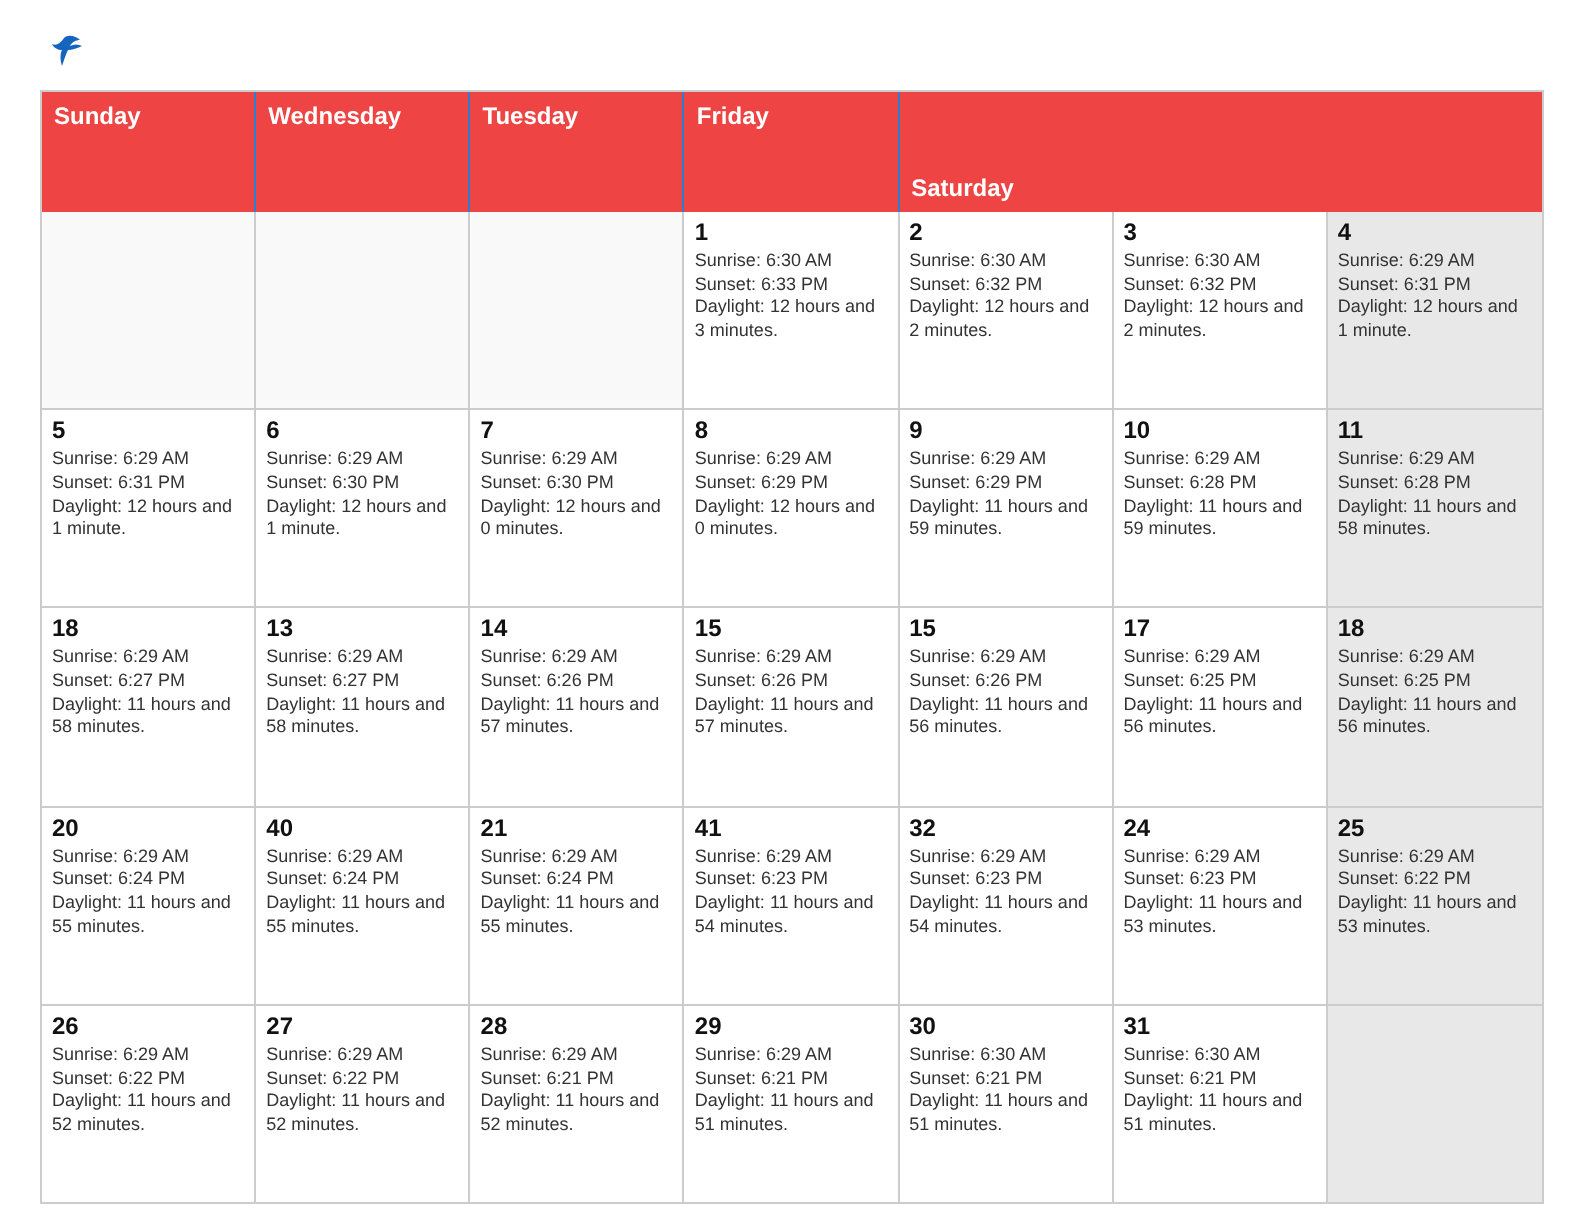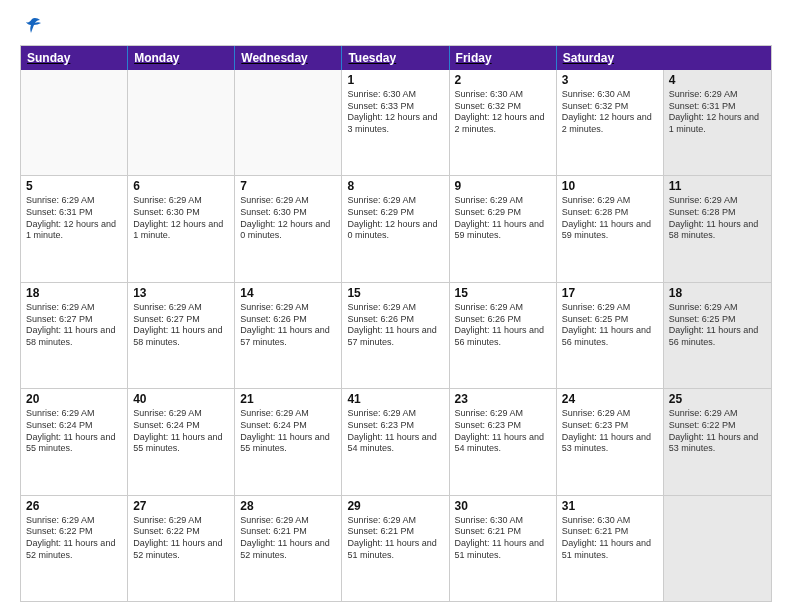--- a/index.html
+++ b/index.html
@@ -61,32 +61,31 @@
     }
     .calendar {
       flex: 1;
       display: flex;
       flex-direction: column;
       border: 1px solid #ccc;
     }
     .cal-header {
       display: grid;
       grid-template-columns: repeat(7, 1fr);
-      background: #4c1d95;
-      text-decoration: underline;
+      background: #ef4444;
     }
     .cal-header-cell {
       color: #fff;
       font-size: 12px;
       font-weight: bold;
       padding: 5px 6px;
       border-right: 1px solid #2980d0;
       text-align: left;
     }
-    .cal-header-cell:last-child { border-right: none; }
+    .cal-header-cell:last-child { border-right: none; margin-top: 36px; }
     .cal-body {
       flex: 1;
       display: flex;
       flex-direction: column;
     }
     .cal-row {
       display: grid;
       grid-template-columns: repeat(7, 1fr);
       flex: 1;
       border-bottom: 1px solid #ccc;
@@ -130,21 +129,20 @@
     </div>
     <div class="title-block">
       <div class="month-title"></div>
       <div class="subtitle"></div>
     </div>
   </div>
 
   <div class="calendar">
     <div class="cal-header">
     <div class="cal-header-cell">Sunday</div>
-        <div class="cal-header-cell">Monday</div>
         <div class="cal-header-cell">Wednesday</div>
         <div class="cal-header-cell">Tuesday</div>
         <div class="cal-header-cell">Friday</div>
         <div class="cal-header-cell">Saturday</div>
       </div>
     <div class="cal-body">
     <div class="cal-row">
           <div class="cal-cell empty"></div>
           <div class="cal-cell empty"></div>
           <div class="cal-cell empty"></div>
@@ -280,21 +278,21 @@
 Sunset: 6:24 PM
 Daylight: 11 hours and 55 minutes.</div>
           </div>
           <div class="cal-cell">
             <div class="day-num">41</div>
             <div class="cell-text" style="white-space: pre-line;">Sunrise: 6:29 AM
 Sunset: 6:23 PM
 Daylight: 11 hours and 54 minutes.</div>
           </div>
           <div class="cal-cell">
-            <div class="day-num">23</div>
+            <div class="day-num">32</div>
             <div class="cell-text" style="white-space: pre-line;">Sunrise: 6:29 AM
 Sunset: 6:23 PM
 Daylight: 11 hours and 54 minutes.</div>
           </div>
           <div class="cal-cell">
             <div class="day-num">24</div>
             <div class="cell-text" style="white-space: pre-line;">Sunrise: 6:29 AM
 Sunset: 6:23 PM
 Daylight: 11 hours and 53 minutes.</div>
           </div>

